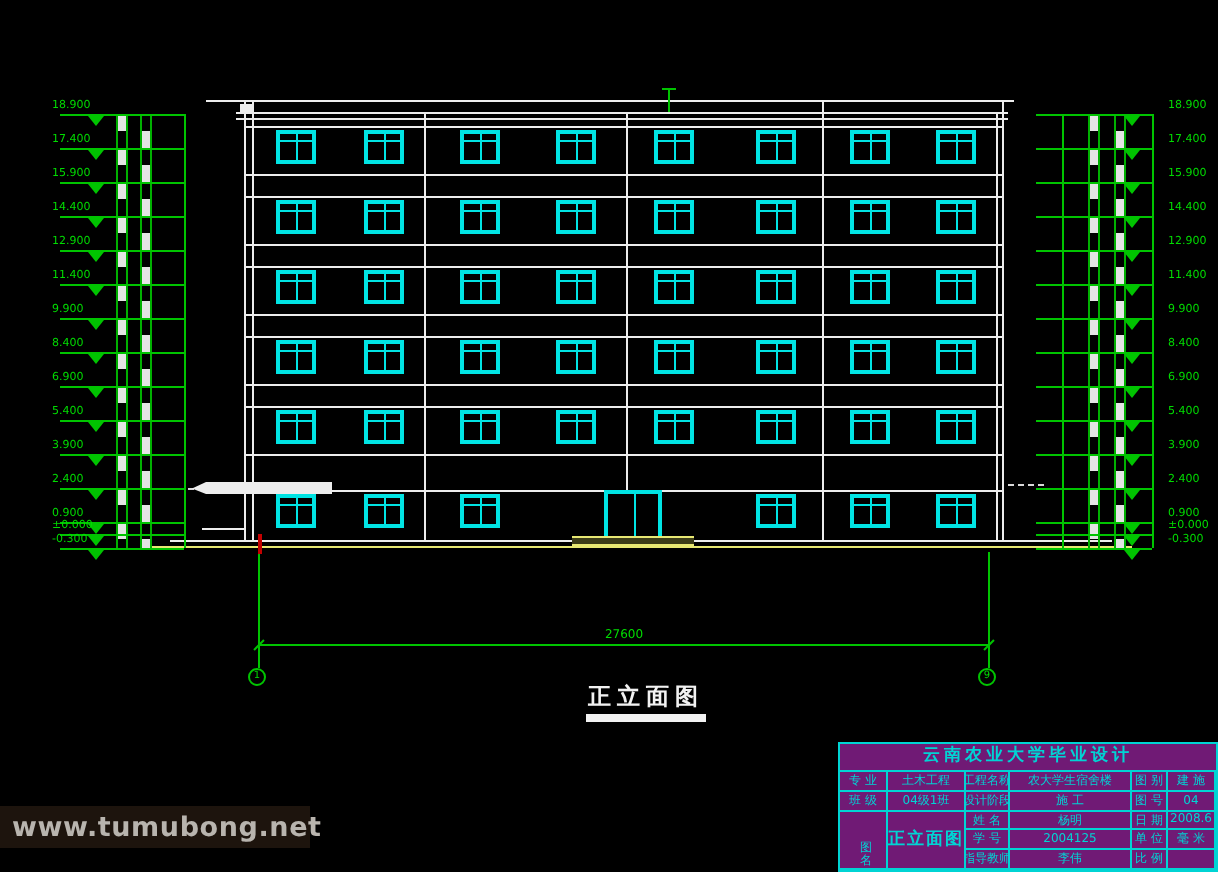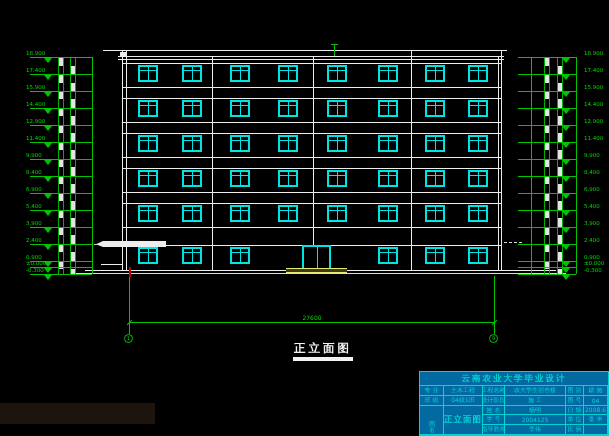--- a/index.html
+++ b/index.html
@@ -26,21 +26,21 @@
   .mlabel{position:absolute;color:#00dc00;font-size:5.5px;line-height:6px;white-space:nowrap;}
   .dimtext{position:absolute;color:#00dc00;font-size:6px;line-height:7px;white-space:nowrap;}
   .slash{position:absolute;width:7px;height:1px;background:#00c400;transform:rotate(-45deg);}
   .bub{position:absolute;width:9px;height:9px;border:1px solid #00c400;border-radius:50%;box-sizing:border-box;
        color:#00dc00;font-size:5px;line-height:7px;text-align:center;}
   .vtitle{position:absolute;left:294px;top:341px;color:#f2f2f2;font-size:11.5px;font-weight:bold;letter-spacing:3px;white-space:nowrap;}
   .vunder{position:absolute;left:293px;top:357px;width:60px;height:4px;background:#f2f2f2;}
   .wm-logo{position:absolute;left:5px;top:362px;font-size:36px;font-weight:900;color:#4a3424;letter-spacing:3px;white-space:nowrap;}
   .wm-bar{position:absolute;left:0;top:403px;width:155px;height:21px;background:#1d140d;}
   .wm-url{position:absolute;left:6px;top:406px;font-size:13.5px;font-weight:bold;color:#b8b4ae;letter-spacing:0.3px;white-space:nowrap;}
-  .tb{position:absolute;left:419px;top:371px;width:190px;height:65px;border:1px solid #00d4d4;box-sizing:border-box;color:#00d4d4;background:#0369a1;}
+  .tb{position:absolute;left:419px;top:371px;width:190px;height:65px;border:1px solid #00d4d4;box-sizing:border-box;color:#00d4d4;background:#701a75;}
   .tb-header{height:13px;line-height:13px;text-align:center;font-size:8.5px;font-weight:bold;letter-spacing:2px;
              border-bottom:1px solid #00d4d4;white-space:nowrap;overflow:hidden;}
   .tb-grid{display:grid;grid-template-columns:24px 39px 22px 61px 18px 24px;grid-template-rows:repeat(5,1fr);height:49px;font-size:6px;}
   .tc{border-right:1px solid #00d4d4;border-bottom:1px solid #00d4d4;box-sizing:border-box;
       display:flex;align-items:center;justify-content:center;overflow:hidden;white-space:nowrap;}
   .tc.big{font-size:8.5px;font-weight:bold;letter-spacing:1px;}
   .tc.vert{writing-mode:vertical-rl;letter-spacing:2px;}
 </style>
 </head>
 <body>
@@ -53,20 +53,21 @@
   <div class="gl" style="left:129px;top:270px;width:1px;height:64px;"></div>
   <div class="gl" style="left:494px;top:276px;width:1px;height:58px;"></div>
   <div class="gl" style="left:129px;top:322px;width:366px;height:1px;"></div>
   <div class="slash" style="left:126px;top:322px;"></div>
   <div class="slash" style="left:491px;top:322px;"></div>
   <div class="dimtext" style="left:298px;top:314px;width:28px;text-align:center;">27600</div>
   <div class="bub" style="left:124px;top:334px;">1</div>
   <div class="bub" style="left:489px;top:334px;">9</div>
 
   <div class="wm-bar"></div>
+  <div class="wm-url">www.tumubong.net</div>
 
   <div class="tb">
     <div class="tb-header">云南农业大学毕业设计</div>
     <div class="tb-grid">
 
       <div class="tc">专 业</div>
       <div class="tc">土木工程</div>
       <div class="tc">工程名称</div>
       <div class="tc">农大学生宿舍楼</div>
       <div class="tc">图 别</div>

